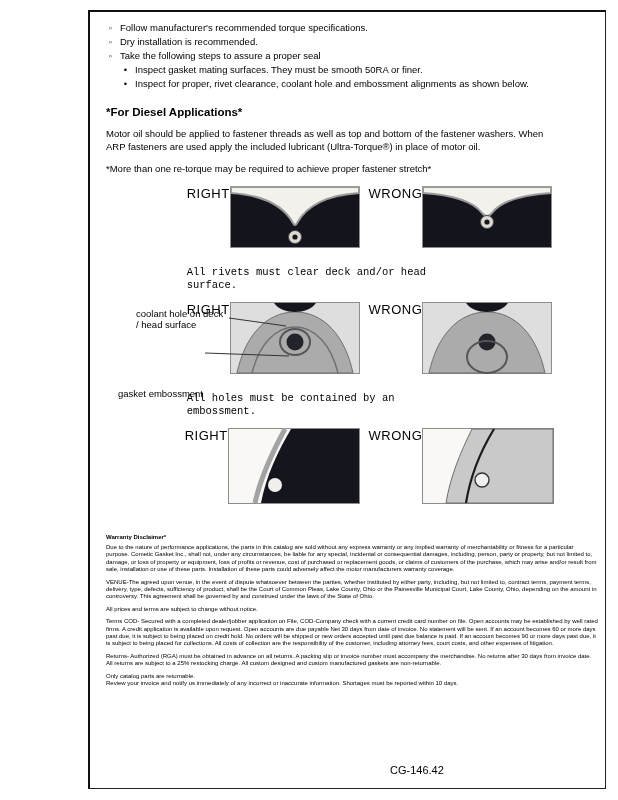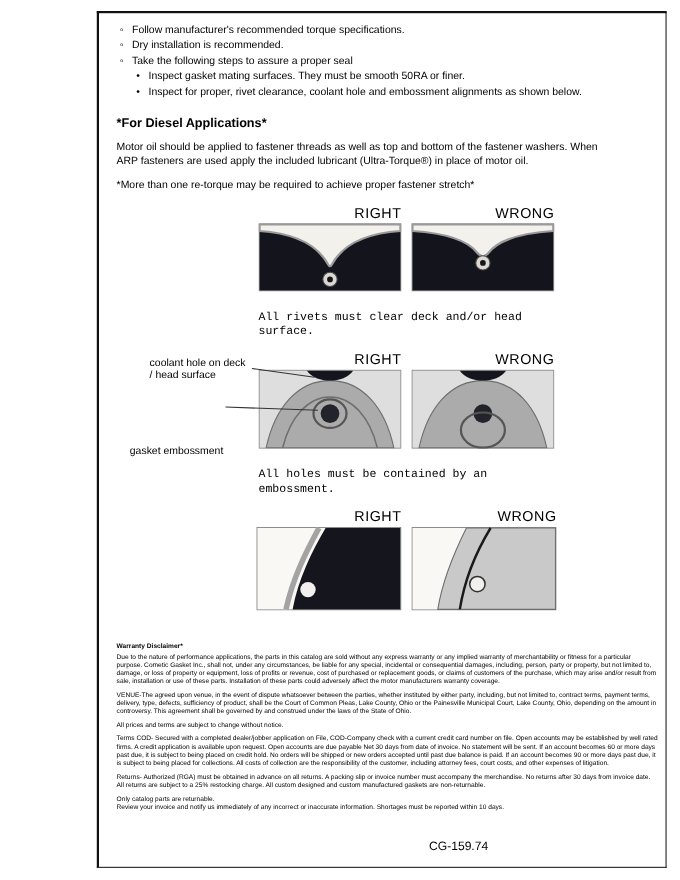--- a/index.html
+++ b/index.html
@@ -15,21 +15,21 @@
   .title{font-size:13px;font-weight:bold;text-decoration:underline;margin:4px 0 10px 0;}
   .tips{font-size:9.5px;line-height:13px;}
   .tips .row{display:flex;gap:5px;margin:1px 0;}
   .tips .row.sub{margin-left:15px;}
   .bullet{flex:0 0 9px;text-align:center;}
   .section-heading{font-size:11.5px;font-weight:bold;margin:16px 0 8px 0;}
   .para{width:448px;font-size:9.5px;line-height:12.5px;margin:10px 0;}
   .fig-block{display:flex;flex-direction:column;align-items:center;margin-top:10px;position:relative;}
   .fig-inner{display:inline-block;margin-left:42px;}
   .fig-pair{display:flex;gap:9px;}
-  .fig-col{display:flex;flex-direction:column;align-items:flex-end;}
+  .fig-col{display:flex;align-items:flex-start;}
   .fig-label{font-size:13px;letter-spacing:0.5px;margin-bottom:2px;line-height:15px;}
   .fig-caption{font-size:10.5px;margin-top:18px;width:262px;line-height:13px;font-family:Liberation Mono, monospace;}
   .callout{position:absolute;font-size:9.5px;line-height:11px;}
   .callout1{left:30px;top:6px;width:92px;}
   .callout2{left:12px;top:46px;width:110px;margin-top:40px;}
   .callout-lines{position:absolute;left:0;top:0;pointer-events:none;}
   .smallprint{margin-top:30px;width:492px;font-size:6px;line-height:7.4px;}
   .smallprint p{margin:0 0 5px 0;}
   .smallprint p.tight{margin:0;}
   .sp-heading{font-weight:bold;margin:0 0 3px 0;}
@@ -159,15 +159,15 @@
     <div class="sp-heading">Warranty Disclaimer*</div>
     <p>Due to the nature of performance applications, the parts in this catalog are sold without any express warranty or any implied warranty of merchantability or fitness for a particular purpose.  Cometic Gasket Inc., shall not, under any circumstances, be liable for any special, incidental or consequential damages, including, person, party or property, but not limited to, damage, or loss of property or equipment, loss of profits or revenue, cost of purchased or replacement goods, or claims of customers of the purchase, which may arise and/or result from sale, installation or use of these parts.  Installation of these parts could adversely affect the motor manufacturers warranty coverage.</p>
     <p>VENUE-The agreed upon venue, in the event of dispute whatsoever between the parties, whether instituted by either party, including, but not limited to, contract terms, payment terms, delivery, type, defects, sufficiency of product, shall be the Court of Common Pleas, Lake County, Ohio or the Painesville Municipal Court, Lake County, Ohio, depending on the amount in controversy. This agreement shall be governed by and construed under the laws of the State of Ohio.</p>
     <p>All prices and terms are subject to change without notice.</p>
     <p>Terms COD- Secured with a completed dealer/jobber application on File, COD-Company check with a current credit card number on file.  Open accounts may be established by well rated firms.  A credit application is available upon request.  Open accounts are due payable Net 30 days from date of invoice.  No statement will be sent.  If an account becomes 60 or more days past due, it is subject to being placed on credit hold.  No orders will be shipped or new orders accepted until past due balance is paid.  If an account becomes 90 or more days past due, it is subject to being placed for collections.  All costs of collection are the responsibility of the customer, including attorney fees, court costs, and other expenses of litigation.</p>
     <p>Returns- Authorized (RGA) must be obtained in advance on all returns.  A packing slip or invoice number must accompany the merchandise.  No returns after 30 days from invoice date.  All returns are subject to a 25% restocking charge.  All custom designed and custom manufactured gaskets are non-returnable.</p>
     <p class="tight">Only catalog parts are returnable.</p>
     <p class="tight">Review your invoice and notify us immediately of any incorrect or inaccurate information.  Shortages must be reported within 10 days.</p>
   </div>
 
-  <div class="page-code">CG-159.74</div>
+  <div class="page-code">CG-146.42</div>
 
 </div>
 
 </body></html>

